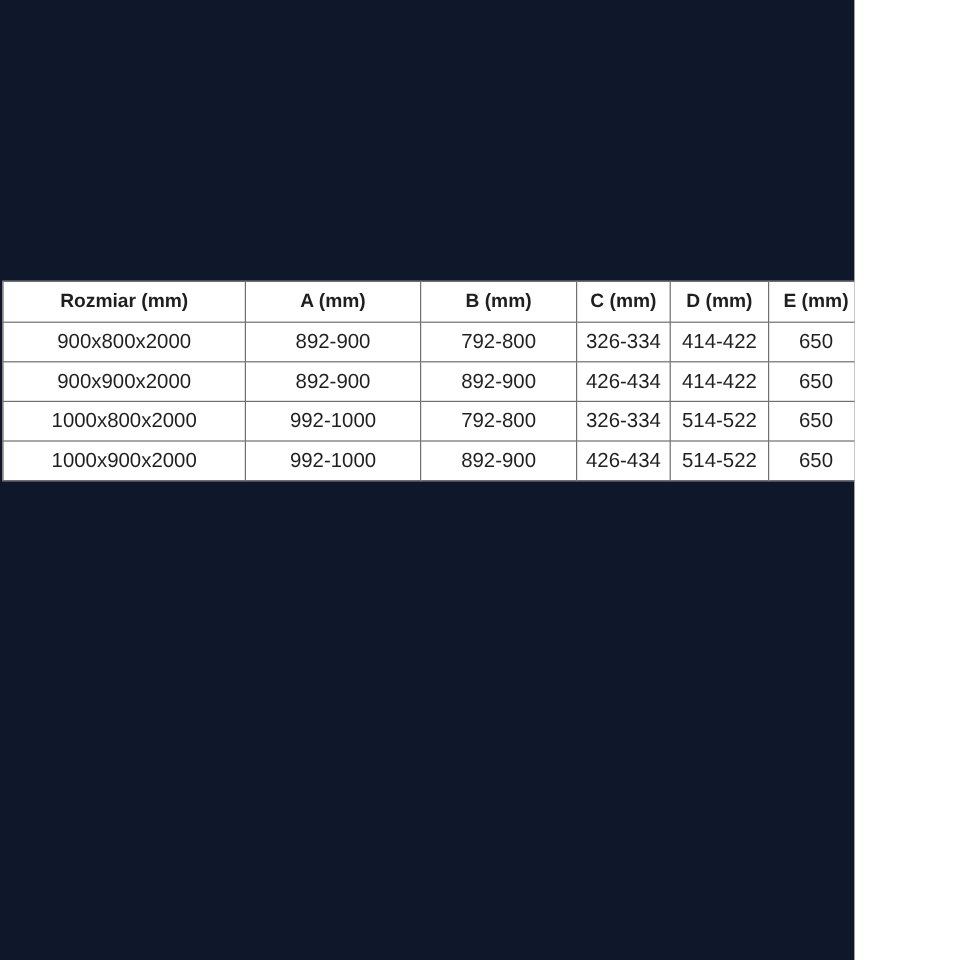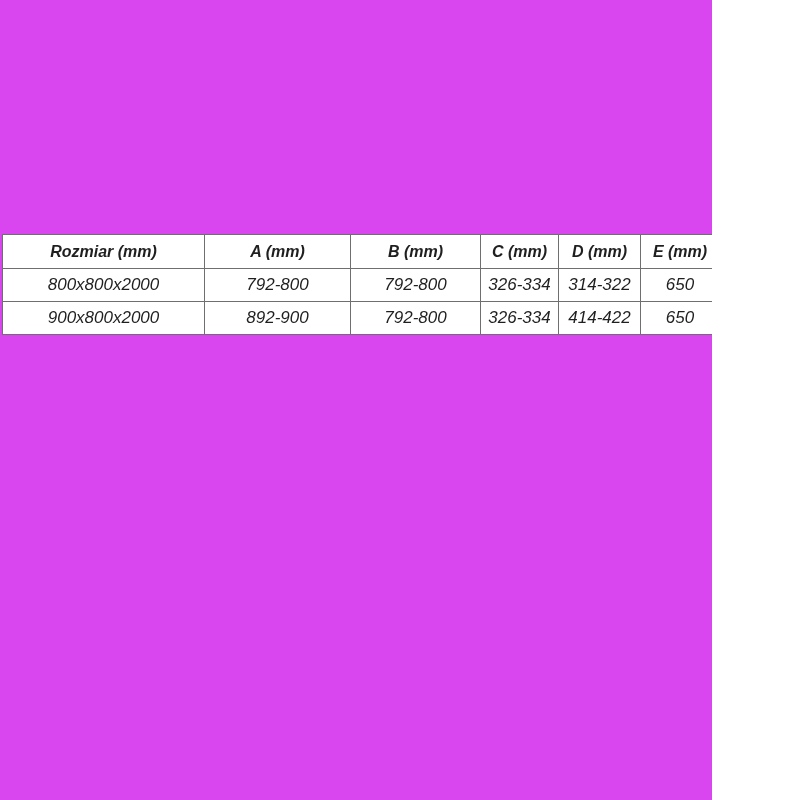--- a/index.html
+++ b/index.html
@@ -6,23 +6,22 @@
   html, body {
     width: 800px;
     height: 800px;
     background: #ffffff;
     font-family: "Liberation Sans", sans-serif;
   }
   .page {
     position: relative;
     width: 712px;
     height: 800px;
-    background: #d946ef;
+    background: #0f172a;
     overflow: hidden;
-    font-style: italic;
   }
   table.size-table {
     position: absolute;
     left: 2px;
     top: 234px;
     width: 790px;
     border-collapse: collapse;
     table-layout: fixed;
     background: #ffffff;
   }
@@ -66,32 +65,50 @@
         <th>A (mm)</th>
         <th>B (mm)</th>
         <th>C (mm)</th>
         <th>D (mm)</th>
         <th>E (mm)</th>
         <th>X (mm)</th>
       </tr>
     </thead>
     <tbody>
         <tr>
-          <td>800x800x2000</td>
-          <td>792-800</td>
-          <td>792-800</td>
-          <td>326-334</td>
-          <td>314-322</td>
-          <td>650</td>
-          <td>630</td>
-        </tr>
-        <tr>
           <td>900x800x2000</td>
           <td>892-900</td>
           <td>792-800</td>
           <td>326-334</td>
           <td>414-422</td>
           <td>650</td>
           <td>630</td>
         </tr>
+        <tr>
+          <td>900x900x2000</td>
+          <td>892-900</td>
+          <td>892-900</td>
+          <td>426-434</td>
+          <td>414-422</td>
+          <td>650</td>
+          <td>630</td>
+        </tr>
+        <tr>
+          <td>1000x800x2000</td>
+          <td>992-1000</td>
+          <td>792-800</td>
+          <td>326-334</td>
+          <td>514-522</td>
+          <td>650</td>
+          <td>630</td>
+        </tr>
+        <tr>
+          <td>1000x900x2000</td>
+          <td>992-1000</td>
+          <td>892-900</td>
+          <td>426-434</td>
+          <td>514-522</td>
+          <td>650</td>
+          <td>630</td>
+        </tr>
       </tbody>
   </table>
 </div>
 
 </body></html>

